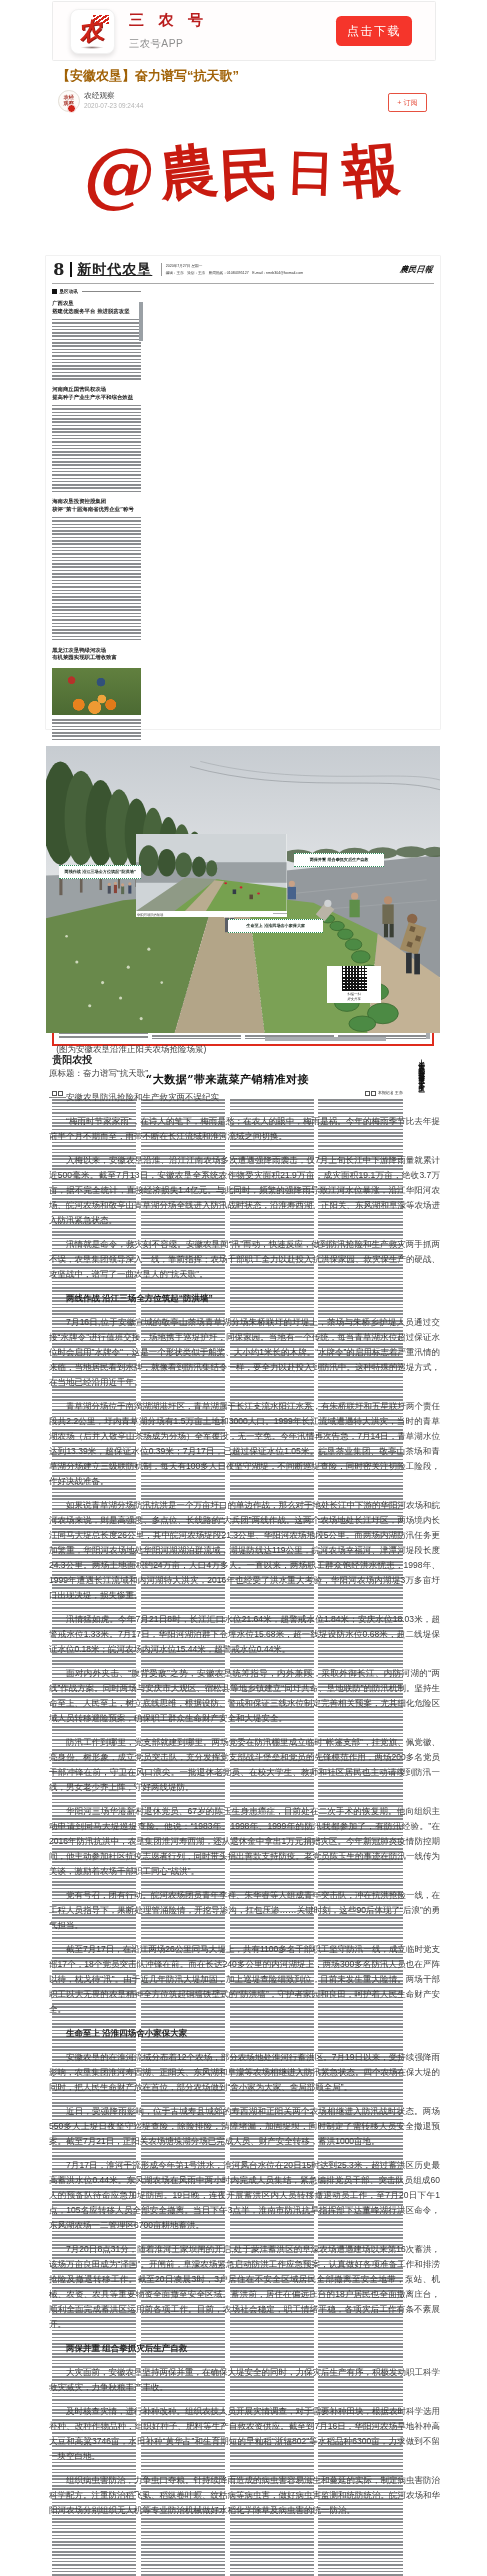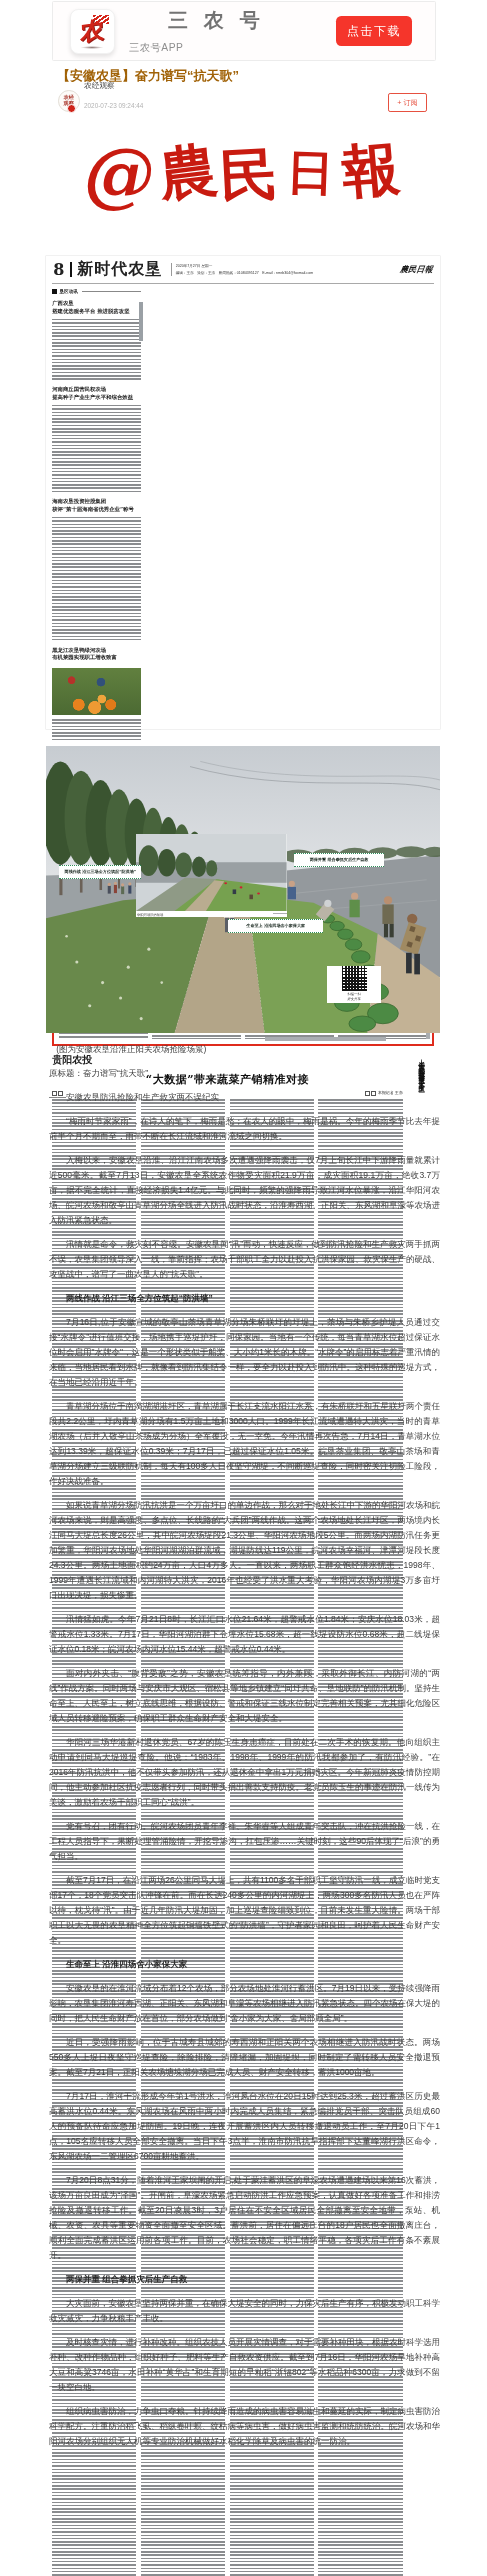--- a/index.html
+++ b/index.html
@@ -11,54 +11,54 @@
   .app-icon{width:43px;height:43px;margin-left:16.5px;border-radius:8.2px;background:#fff;
             border:0.5px solid #f1f1f1;box-shadow:0 2.1px 4.1px rgba(0,0,0,.10);position:relative;
             display:flex;align-items:center;justify-content:center;}
   .logo-glyph{font-family:"DejaVu Serif",serif;font-weight:bold;font-size:24px;color:#cf2318;
               transform:rotate(-8deg) skewX(-6deg);text-shadow:1px 1px 0 #8f1812;line-height:1;}
   .logo-ribbons{position:absolute;right:4.6px;top:5.2px;width:15.5px;height:9.3px;
     background:repeating-linear-gradient(-35deg,#d5261b 0 2.1px,#fff 2.1px 3.6px);}
   .logo-shadow{position:absolute;bottom:3.1px;left:50%;transform:translateX(-50%);width:23px;height:3.6px;
                background:radial-gradient(ellipse at center,rgba(60,20,15,.55),transparent 70%);border-radius:50%;}
   .app-meta{margin-left:14.4px;}
-  .app-name{font-size:20px;font-weight:bold;color:#737373;letter-spacing:5.2px;margin-left:39px;}
+  .app-name{font-size:15px;font-weight:bold;color:#b91c1c;letter-spacing:5.2px;}
   .app-sub{font-size:10.3px;color:#8f8f8f;margin-top:6.2px;letter-spacing:0.5px;}
   .dl-btn{position:absolute;right:23px;top:14px;width:76px;height:30px;background:#f5352b;color:#fff;
           font-size:12px;border-radius:5.2px;display:flex;align-items:center;justify-content:center;
           letter-spacing:1.5px;cursor:pointer;}
   
   .post-title{position:absolute;left:57px;top:67px;font-size:13px;font-weight:600;color:#a16207;}
   .avatar{position:absolute;left:58px;top:90px;width:21.6px;height:21.6px;border-radius:50%;background:#fdfbf8;
           border:0.5px solid #e3ded6;box-sizing:border-box;display:flex;flex-direction:column;
           align-items:center;justify-content:center;font-size:5.2px;line-height:5.7px;color:#a8352a;
           font-family:"DejaVu Serif",serif;font-weight:bold;}
   .avatar-badge{position:absolute;left:67px;top:104px;width:7.2px;height:7.2px;border-radius:50%;
                 background:#cf2318;border:1px solid #fff;}
-  .author-name{position:absolute;left:84px;top:81px;font-size:7.7px;color:#474747;}
+  .author-name{position:absolute;left:84px;top:91px;font-size:7.7px;color:#474747;}
   .post-date{position:absolute;left:84px;top:102px;font-size:6.4px;color:#b3b3b3;}
   .sub-btn{position:absolute;right:60px;top:93px;width:37px;height:17px;border:0.5px solid #e6503f;
            border-radius:2.1px;color:#e6503f;font-size:7.2px;display:flex;align-items:center;
            justify-content:center;background:#fff;cursor:pointer;}
   
   .masthead{position:absolute;left:0;top:132px;width:487px;text-align:center;color:#c81b10;
             font-family:"DejaVu Serif",serif;font-weight:bold;white-space:nowrap;}
   .masthead .at{font-size:71px;font-style:italic;vertical-align:-9.3px;letter-spacing:4.1px;}
   .masthead .ch{font-size:58px;display:inline-block;letter-spacing:3.1px;}
   .masthead .c1{transform:rotate(-7deg) translateY(2.1px);}
   .masthead .c2{transform:rotate(-3deg) translateY(5.2px);}
   .masthead .c3{transform:rotate(2deg) scale(.82) translateY(3.1px);}
   .masthead .c4{transform:rotate(-5deg);}
   
   .np{position:absolute;left:46px;top:256px;width:394px;height:473px;background:#fff;
       box-shadow:0 0 0 0.5px #e4e4e4;font-family:"DejaVu Serif",serif;color:#222;box-sizing:border-box;}
   .np-head{display:flex;align-items:center;height:27px;padding:0 7.2px;gap:5.2px;}
   .np-pageno{font-size:16px;font-weight:900;}
   .np-bar{width:2.6px;height:15.5px;background:#111;}
-  .np-section{font-size:16px;font-weight:900;letter-spacing:1px;}
+  .np-section{font-size:14px;font-weight:900;letter-spacing:1px;text-decoration:underline;}
   .np-info{flex:1;font-size:3.6px;color:#333;line-height:6.2px;border-left:0.5px solid #999;
            padding-left:4.1px;margin-left:3.1px;font-family:"Liberation Sans",sans-serif;}
   .np-brand{font-size:8.2px;font-style:italic;font-weight:bold;transform:skewX(-8deg);color:#1c1c1c;}
   .np-rule{height:0.5px;background:#a9a9a9;margin:0 6.2px;}
   .np-body{display:flex;padding:5.2px 6.2px 6.2px;gap:6.2px;height:435px;box-sizing:border-box;position:relative;flex-direction:column;}
   .sb-left{position:absolute;left:93px;top:18.5px;width:3.6px;height:39px;background:#9aa0a5;z-index:5;}
   .np-side{width:89px;display:flex;flex-direction:column;}
   .np-tag{display:flex;align-items:center;font-size:4.6px;font-weight:bold;color:#111;}
   .np-tag::before{content:"";width:5.2px;height:5.2px;background:#111;margin-right:2.1px;}
   .np-tag::after{content:"";flex:1;height:0.5px;background:#888;margin-left:4.1px;}
@@ -409,21 +409,22 @@
     <p class="a-subtitle">——安徽农垦防汛抢险和生产救灾两不误纪实</p>
     <p class="a-para">“梅雨时节家家雨”，在诗人的笔下，梅雨是愁；在农人的眼中，梅雨是祸。今年的梅雨季节比去年提前半个月不期而至，雨带不断在长江流域和淮河流域之间切换。</p>
     <p class="a-para">入梅以来，安徽农垦沿淮、沿江江南农场多次遭遇强降雨袭击，仅7月上旬长江中下游降雨量就累计近500毫米。截至7月13日，安徽农垦全系统农作物受灾面积21.9万亩，成灾面积19.1万亩，绝收3.7万亩，据不完全统计，直接经济损失1.4亿元。与此同时，频繁的强降雨导致江河水位暴涨，沿江华阳河农场、皖河农场和敬亭山青草湖分场全线进入防汛战时状态，沿淮寿西湖、正阳关、东风湖和阜濛等农场进入防汛紧急状态。</p>
     <p class="a-para">汛情就是命令，救灾刻不容缓。安徽农垦闻“汛”而动，快速反应，做到防汛抢险和生产救灾两手抓两不误，农垦集团领导深入一线，靠前指挥；农场干部职工全力以赴投入抗洪保家园、救灾保生产的硬战、攻坚战中，谱写了一曲农垦人的“抗天歌”。</p>
     <p class="a-subhead">两线作战 沿江三场全方位筑起“防洪墙”</p>
     <p class="a-para">7月16日,位于安徽宣城的敬亭山茶场青草湖分场朱桥联圩的圩堤上，茶场与朱桥乡护堤人员通过交接“水牌令”进行值班交接，场地携手巡堤护圩，同保家园。当地有一个传统，每当青草湖水位超过保证水位时会启用"水牌令"，这是一个形状类似于船桨、大小约1米长的木牌。“水牌令”的启用标志着严重汛情的来临，当地居民看到水牌，就像看到防汛集结令一样，要全力以赴投入到防汛中。这种特殊的巡堤方式，在当地已经沿用近千年。</p>
     <p class="a-para">青草湖分场位于南漪湖湖港圩区，青草湖属于长江支流水阳江水系，有朱桥联圩和五星联圩两个责任段共2.2公里，圩内青草湖分场有1.5万亩土地和3000人口。1999年长江流域遭遇特大洪灾，当时的青草湖农场（后并入敬亭山茶场成为分场）全军覆没，无一幸免。今年汛情再次告急，7月14日，青草湖水位达到13.39米，超保证水位0.39米；7月17日，已超过保证水位1.05米。皖垦茶业集团、敬亭山茶场和青草湖分场建立三级联防机制，每天有100多人日夜坚守湖堤，不间断巡堤查险，同时密关注切险工险段，作好决战准备。</p>
     <p class="a-para">如果说青草湖分场防汛抗洪是一个万亩圩口的单边作战，那么对于地处长江中下游的华阳河农场和皖河农场来说，则是高强度、多点位、长线路的“大兵团”两线作战。这两个农场地处长江圩区，两场境内长江同马大堤总长度26公里，其中皖河农场堤段21.3公里、华阳河农场地段5公里。而两场内湖防汛任务更加繁重，华阳河农场地处华阳河湖湖泊群流域，湖堤防线达119公里，皖河农场幸福河、津潭河堤段长度24.3公里。两场土地面积约24万亩，人口4万多人。一直以来，两场职工群众饱经洪水忧患，1998年、1999年遭遇长江流域和内河湖特大洪灾，2016年也经受了洪水重大考验，华阳河农场内湖堤3万多亩圩口出现决堤，损失惨重。</p>
     <p class="a-para">汛情猛如虎。今年7月21日8时，长江汇口水位21.64米，超警戒水位1.84米；安庆水位18.03米，超警戒水位1.33米。7月17日，华阳河湖泊群下仓埠水位15.68米，超一线堤设防水位0.68米，超二线堤保证水位0.18米；皖河农场内河水位15.44米，超警戒水位0.44米。</p>
     <p class="a-para">面对内外夹击、“腹背受敌”之势，安徽农垦统筹指导，内外兼顾，采取外御长江、内防河湖的“两线”作战方案。同时两场与安庆市大观区、宿松县等地乡镇建立“同圩共命、垦地联防”的防汛机制。坚持生命至上、人民至上，树立底线思维，根据设防、警戒和保证三线水位制定完善相关预案，尤其细化危险区域人员转移避险预案，确保职工群众生命财产安全和大堤安全。</p>
-    <p class="a-para">华阳河三场华港新村退休党员、67岁的陈玉生身患癌症，目前处在二次手术的恢复期。他向组织主动申请到同马大堤巡堤查险。他说：“1983年、1998年、1999年的防汛我都参加了，有防汛经验。”在2016年防汛抗洪中，他不仅带头参加防汛，还从退休金中拿出1万元捐赠灾区。今年新冠肺炎疫情防控期间，他主动参加社区抗疫志愿者行列，同时带头捐出善款支持防疫。老党员陈玉生的事迹在防汛一线传为美谈，激励着农场干部职工同心“战洪”。</p>
+    <p class="a-para">防汛工作到哪里，党支部就建到哪里。两场党委在防汛棚里成立临时“帐篷支部”，挂党旗、佩党徽、亮身份、树形象，成立党员突击队，充分发挥党支部战斗堡垒和党员的先锋模范作用，两场200多名党员干部冲锋在前，守卫在风口浪尖。一批退休老党员、在校大学生、教师和社区居民也主动请缨到防汛一线，男女老少齐上阵，守好两线堤防。</p>
+    <p class="a-para">华阳河三场华港新村退休党员、67岁的陈玉生身患癌症，目前处在二次手术的恢复期。他向组织主动申请到同马大堤巡堤查险。他说：“1983年、1998年、1999年的防汛我都参加了，有防汛经验。”在2016年防汛抗洪中，农垦集团淮河寿西湖，还从退休金中拿出1万元捐赠灾区。今年新冠肺炎疫情防控期间，他主动参加社区抗疫志愿者行列，同时带头捐出善款支持防疫。老党员陈玉生的事迹在防汛一线传为美谈，激励着农场干部职工同心“战洪”。</p>
     <p class="a-para">党有号召，团有行动。皖河农场团员青年李祥、朱华睿等人组成青年突击队，冲在抗洪抢险一线，在工程人员指导下，果断处理管涌险情，开挖导渗沟，扛包压渗……关键时刻，这些90后体现了“后浪”的勇气担当。</p>
     <p class="a-para">截至7月17日，在沿江两场26公里同马大堤上，共有1100多名干部职工坚守防汛一线，成立临时党支部17个，18个党员突击队冲锋在前。而在长达240多公里的内河湖堤上，两场300多名防汛人员也在严阵以待，枕戈待“汛”。由于近几年防汛大堤加固，加上巡堤查险细致到位，目前未发生重大险情。两场干部职工以大无畏的农垦精神全方位筑起铜墙铁壁式的“防洪墙”，守护者家园和良田，呵护着人民生命财产安全。</p>
     <p class="a-subhead">生命至上 沿淮四场舍小家保大家</p>
     <p class="a-para">安徽农垦的在淮河流域分布着12个农场，部分农场地处淮河行蓄洪区。7月19日以来，受持续强降雨影响，农垦集团淮河寿西湖、正阳关、东风湖和阜濛等农场相继进入防汛紧急状态。四个农场在保大堤的同时，把人民生命财产放在首位，部分农场做到“舍小家为大家、舍局部顾全局”。</p>
     <p class="a-para">近日，受强降雨影响，位于古城寿县城郊的寿西湖和正阳关两个农场相继进入防汛战时状态。两场550多人上堤日夜坚守巡堤查险，除险排险，清障堵漏，加固堤坝，同时制定了需转移人员安全撤退预案。截至7月21日，正阳关农场塘垛湖分场已完成人员、财产安全转移，蓄洪1000亩地。</p>
     <p class="a-para">7月17日，淮河干流形成今年第1号洪水，淮河凤台水位在20日15时达到25.3米，超过蓄洪区历史最高蓄洪水位0.44米。东风湖农场在风雨中两小时内完成人员集结，紧急编排党员干部、突击队员组成60人的预备队待命应急加堤防固。19日晚，连夜开展蓄洪区内人员转移撤退动员工作，至7月20日下午1点，105名应转移人员全部安全撤离。当日下午3点半，淮南市防汛抗旱指挥部下达董峰湖行洪区命令，东风湖农场一二管理区6700亩耕地蓄洪。</p>
     <p class="a-para">7月20日8点31分，随着淮河王家坝闸的开启,处于蒙洼蓄洪区的阜濛农场遭遇建场以来第16次蓄洪，该场万亩良田成为“泽国”。开闸前，阜濛农场紧急启动防洪工作应急预案，认真做好各项准备工作和排涝抢险及撤退转移工作。截至20日凌晨3时，3户居住在不安全区域居民全部撤离至安全地带，泵站、机械、农资、农具等重要物资全面撤至安全区域。蓄洪前，居住在偏远庄台的18户居民也全面撤离庄台，顺利全面完成蓄洪区运用前各项工作。目前，农场社会稳定，职工情绪平稳，各项灾后工作有条不紊展开。</p>
     <p class="a-subhead">两保并重  组合拳抓灾后生产自救</p>
     <p class="a-para">大灾面前，安徽农垦坚持两保并重，在确保大堤安全的同时，力保灾后生产有序，积极发动职工科学救灾减灾，力争秋粮丰产丰收。</p>
     <p class="a-para">及时核查灾情，进行补种改种。组织农技人员开展灾情调查，对于需要补种田块，根据农时科学选用补种、改种作物品种，组织好种子、肥料等生产自救农资供应。截至到7月16日，华阳河农场旱地补种高大豆和高粱3746亩，水田补种“黄华占”和生育期短的早籼稻“浙辐802”等水稻品种6300亩，力求做到不留一块空白地。</p>

